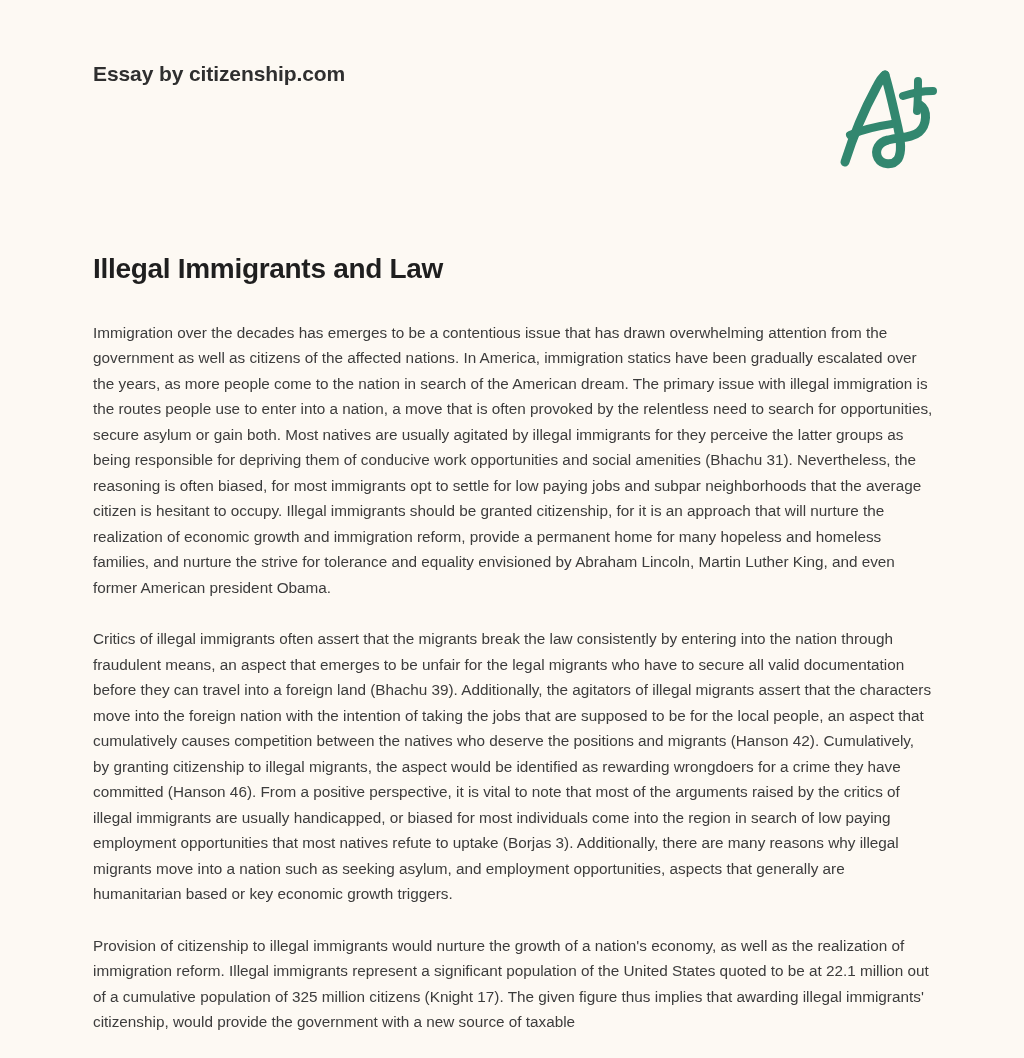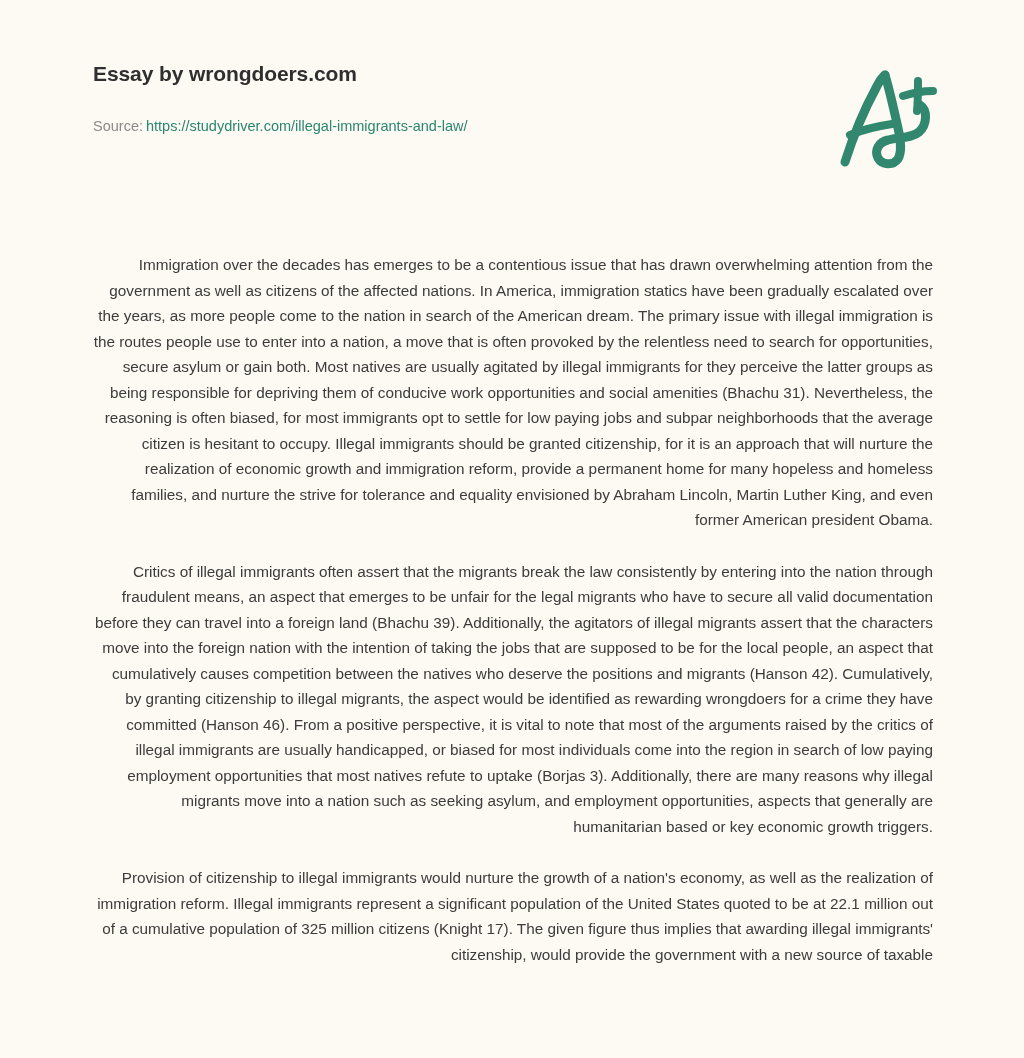--- a/index.html
+++ b/index.html
@@ -84,38 +84,35 @@
     color: #1f1f1f;
     letter-spacing: -0.3px;
     line-height: 1.2;
     margin: 0 0 34px 0;
   }
   .article p {
     margin: 0 0 26px 0;
     font-size: 15.3px;
     line-height: 25.5px;
     color: #3c3c3c;
-    text-align: right;
+    text-align: left;
   }
   .article p:last-child {
     margin-bottom: 8px;
   }
 </style>
 </head>
 <body>
 
 <div class="page">
 
   <div class="header">
 
-    <div class="brand-title">Essay by wrongdoers.com</div>
+    <div class="brand-title">Essay by citizenship.com</div>
 
-    <div class="source-line">
-      <span class="source-label">Source:</span><a class="source-url" href="#">https://studydriver.com/illegal-immigrants-and-law/</a>
-    </div>
 
     <div class="logo">
       <svg viewBox="0 0 110 104" xmlns="http://www.w3.org/2000/svg">
         <g fill="none" stroke="#32876f" stroke-linecap="round" stroke-linejoin="round">
 
           <path d="M13 96 C20 74, 32 44, 44 22 C47 16, 50 11, 53 9" stroke-width="9"></path>
 
           <path d="M53 9 C57 22, 62 44, 66 62 C69 76, 70 86, 66 93 C61 100, 50 99, 46 92 C42 84, 47 76, 56 74 C68 71, 80 72, 87 66 C95 59, 96 44, 88 39" stroke-width="9"></path>
 
           <path d="M18 69 C30 64, 46 60, 60 58" stroke-width="8"></path>
@@ -124,20 +121,21 @@
 
           <path d="M86 15 C86 25, 86 36, 85 45" stroke-width="8"></path>
         </g>
       </svg>
     </div>
 
   </div>
 
   <div class="article">
 
+    <h1 class="article-title">Illegal Immigrants and Law</h1>
 
     <p>Immigration over the decades has emerges to be a contentious issue that has drawn overwhelming attention from the government as well as citizens of the affected nations. In America, immigration statics have been gradually escalated over the years, as more people come to the nation in search of the American dream. The primary issue with illegal immigration is the routes people use to enter into a nation, a move that is often provoked by the relentless need to search for opportunities, secure asylum or gain both. Most natives are usually agitated by illegal immigrants for they perceive the latter groups as being responsible for depriving them of conducive work opportunities and social amenities (Bhachu 31). Nevertheless, the reasoning is often biased, for most immigrants opt to settle for low paying jobs and subpar neighborhoods that the average citizen is hesitant to occupy. Illegal immigrants should be granted citizenship, for it is an approach that will nurture the realization of economic growth and immigration reform, provide a permanent home for many hopeless and homeless families, and nurture the strive for tolerance and equality envisioned by Abraham Lincoln, Martin Luther King, and even former American president Obama.</p>
 
     <p>Critics of illegal immigrants often assert that the migrants break the law consistently by entering into the nation through fraudulent means, an aspect that emerges to be unfair for the legal migrants who have to secure all valid documentation before they can travel into a foreign land (Bhachu 39). Additionally, the agitators of illegal migrants assert that the characters move into the foreign nation with the intention of taking the jobs that are supposed to be for the local people, an aspect that cumulatively causes competition between the natives who deserve the positions and migrants (Hanson 42). Cumulatively, by granting citizenship to illegal migrants, the aspect would be identified as rewarding wrongdoers for a crime they have committed (Hanson 46). From a positive perspective, it is vital to note that most of the arguments raised by the critics of illegal immigrants are usually handicapped, or biased for most individuals come into the region in search of low paying employment opportunities that most natives refute to uptake (Borjas 3). Additionally, there are many reasons why illegal migrants move into a nation such as seeking asylum, and employment opportunities, aspects that generally are humanitarian based or key economic growth triggers.</p>
 
     <p>Provision of citizenship to illegal immigrants would nurture the growth of a nation's economy, as well as the realization of immigration reform. Illegal immigrants represent a significant population of the United States quoted to be at 22.1 million out of a cumulative population of 325 million citizens (Knight 17). The given figure thus implies that awarding illegal immigrants' citizenship, would provide the government with a new source of taxable</p>
 
   </div>
 
 </div>

